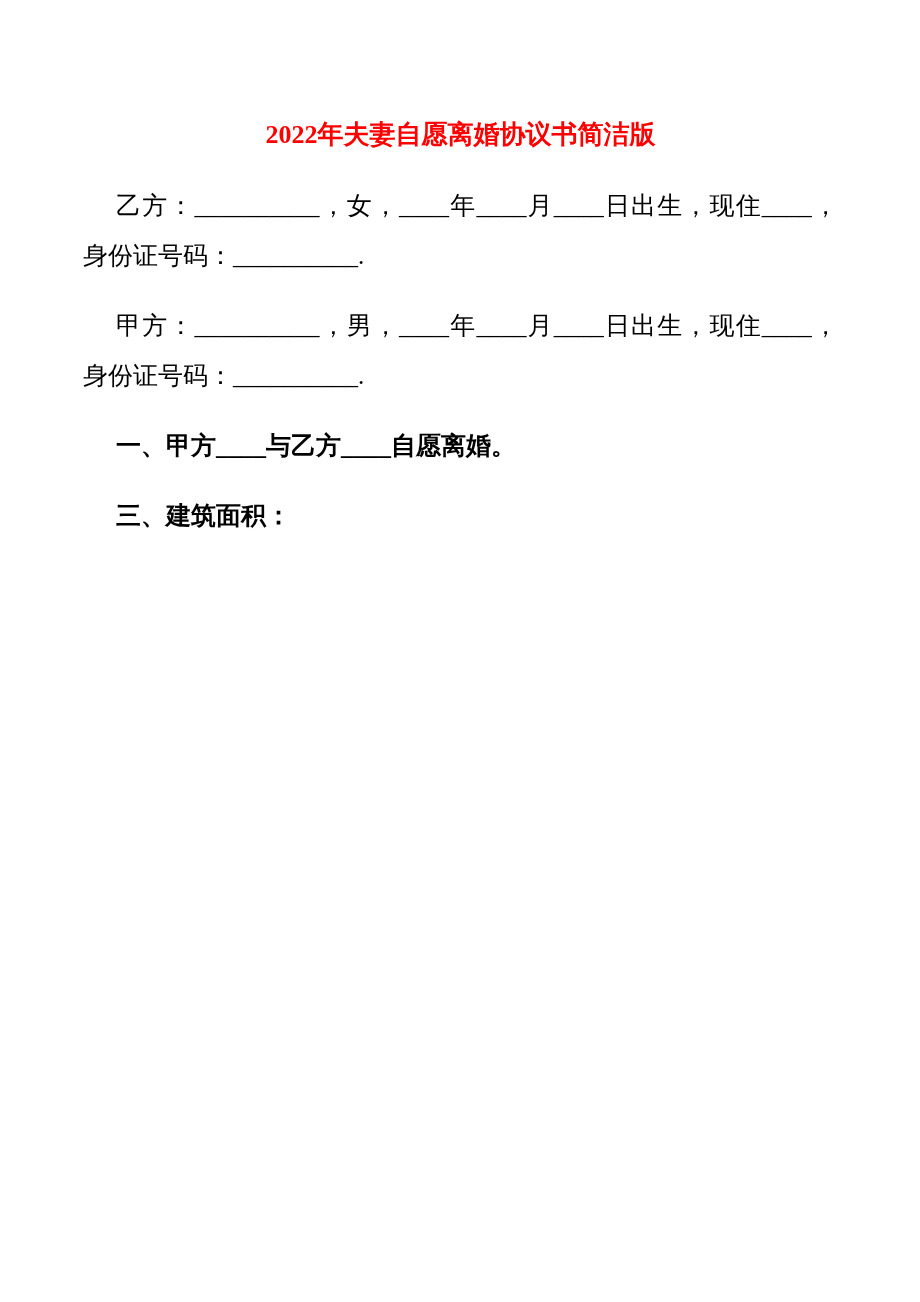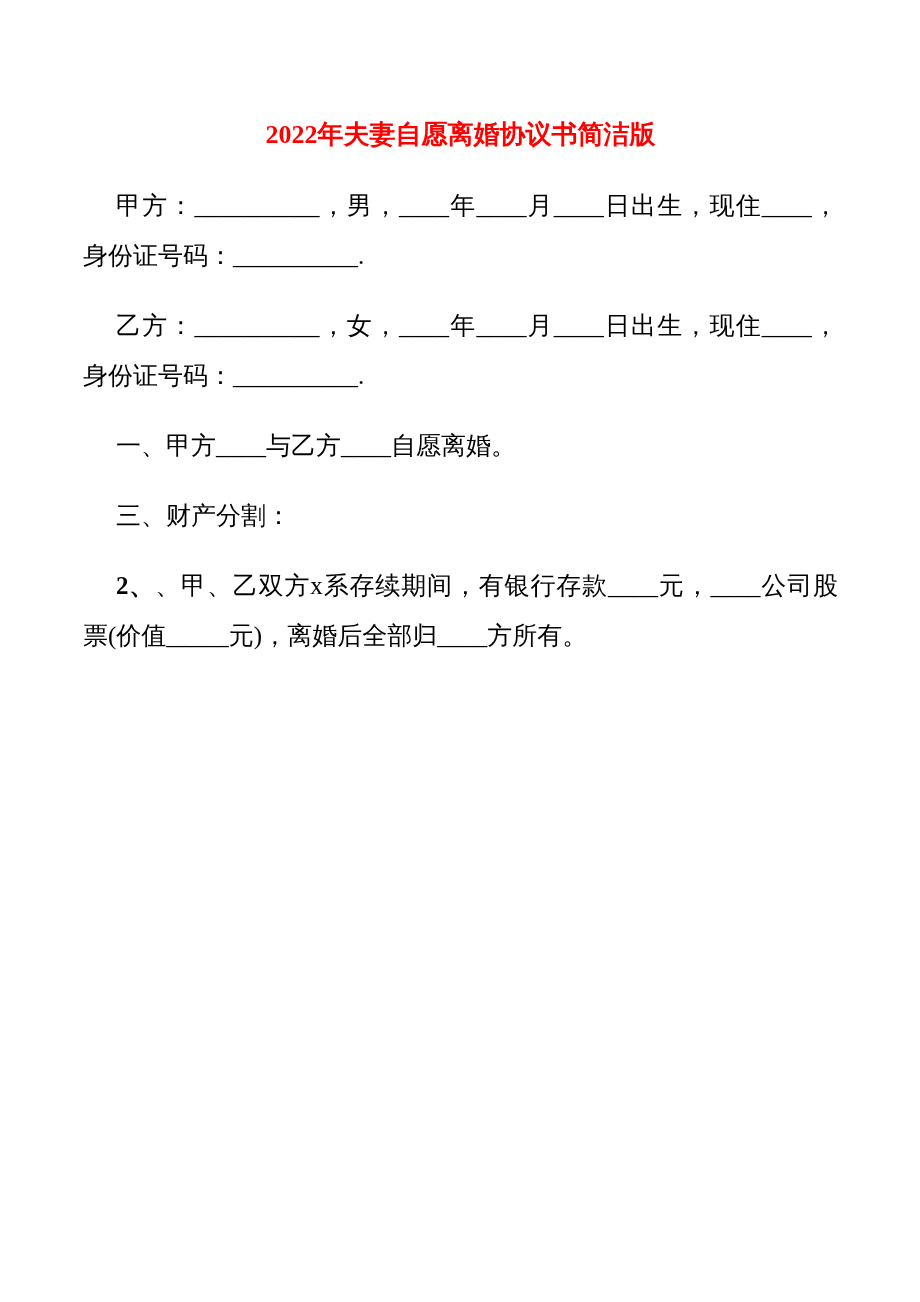--- a/index.html
+++ b/index.html
@@ -30,41 +30,40 @@
   }
   .para {
     margin: 20px 0 0 0;
     font-size: 25px;
     line-height: 50px;
     text-align: justify;
     text-indent: 33px;
     word-break: break-all;
   }
   .para.bold {
-    font-weight: normal;
+    font-weight: bold;
   }
   .lead-num {
     font-weight: bold;
   }
 </style>
 </head>
 <body>
 
 <div class="page">
   <div class="content">
 
     <h1 class="doc-title">2022年夫妻自愿离婚协议书简洁版</h1>
 
+    <p class="para">乙方：__________，女，____年____月____日出生，现住____，身份证号码：__________.</p>
+
     <p class="para">甲方：__________，男，____年____月____日出生，现住____，身份证号码：__________.</p>
-
-    <p class="para">乙方：__________，女，____年____月____日出生，现住____，身份证号码：__________.</p>
 
 
     <p class="para bold">一、甲方____与乙方____自愿离婚。</p>
 
 
-    <p class="para bold">三、财产分割：</p>
+    <p class="para bold">三、建筑面积：</p>
 
 
-    <p class="para"><span class="lead-num">2、</span><span>、甲、乙双方x系存续期间，有银行存款____元，____公司股票(价值_____元)，离婚后全部归____方所有。</span></p>
 
   </div>
 </div>
 
 </body></html>

